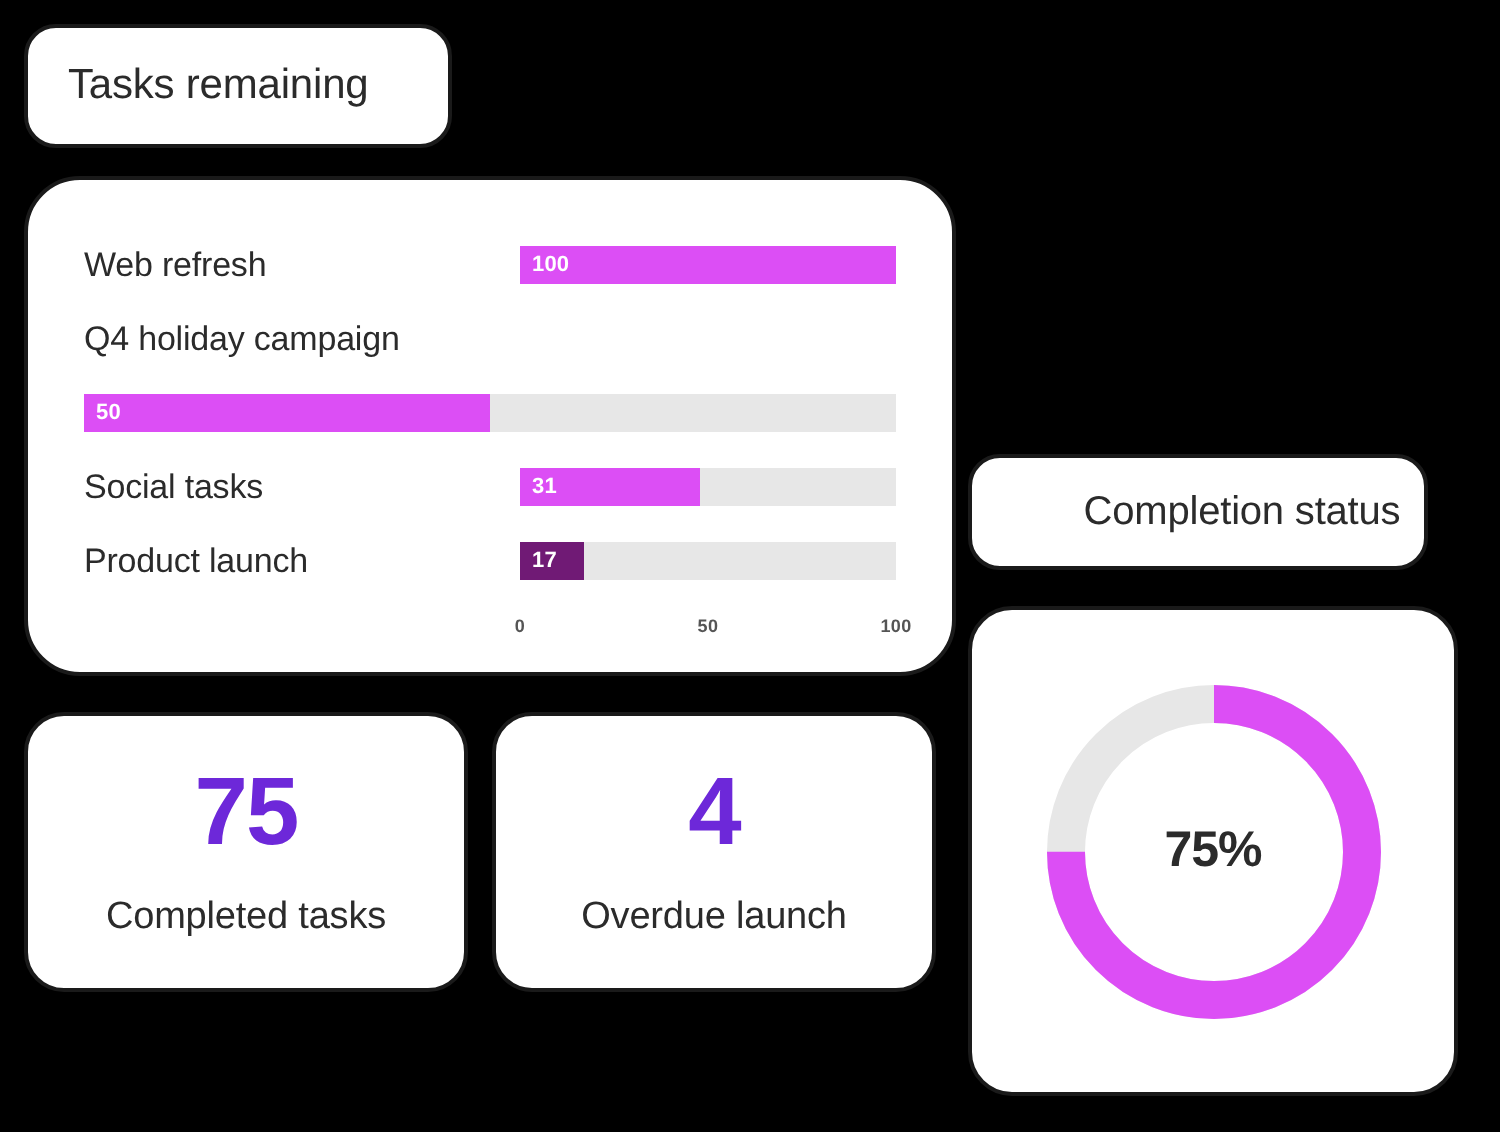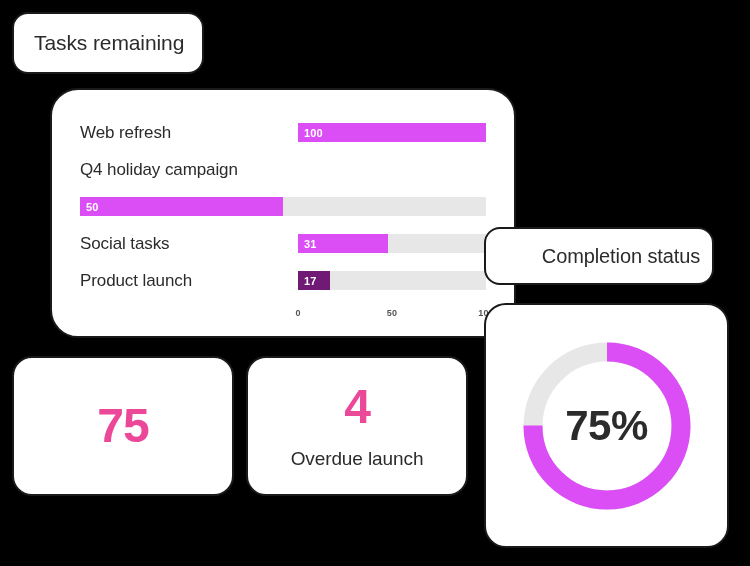--- a/index.html
+++ b/index.html
@@ -22,21 +22,21 @@
     position: absolute;
     background: #ffffff;
     border: 2px solid #1a1a1a;
     border-radius: 18px;
   }
 
   
   #tasks-remaining-title {
     left: 12px;
     top: 12px;
-    width: 192px;
+    width: 214px;
     height: 62px;
     border-radius: 16px;
     display: flex;
     align-items: center;
     padding-left: 20px;
   }
   #tasks-remaining-title .title-text {
     font-size: 21px;
     font-weight: 400;
     color: #2b2b2b;
@@ -44,21 +44,20 @@
     white-space: nowrap;
   }
 
   
   #bar-chart-card {
     left: 12px;
     top: 88px;
     width: 466px;
     height: 250px;
     border-radius: 28px;
-    margin-left: 38px;
   }
 
   .chart-inner {
     position: absolute;
     left: 0; top: 0; right: 0; bottom: 0;
     padding: 24px 28px 16px 28px;
   }
 
   .bar-rows {
     display: flex;
@@ -133,21 +132,21 @@
     flex-direction: column;
     align-items: center;
     justify-content: center;
   }
   #kpi-completed { left: 12px; }
   #kpi-overdue   { left: 246px; }
 
   .kpi-value {
     font-size: 48px;
     font-weight: 700;
-    color: #ec4899;
+    color: #6d28d9;
     line-height: 1;
     letter-spacing: -1px;
   }
   .kpi-label {
     margin-top: 17px;
     font-size: 19px;
     font-weight: 400;
     color: #2b2b2b;
     letter-spacing: -0.1px;
     white-space: nowrap;
@@ -196,21 +195,21 @@
     height: 182px;
   }
   .donut-center {
     position: absolute;
     left: 0; top: 0;
     width: 100%;
     height: 100%;
     display: flex;
     align-items: center;
     justify-content: center;
-    font-size: 42px;
+    font-size: 25px;
     font-weight: 700;
     color: #2b2b2b;
     letter-spacing: -0.5px;
   }
 </style>
 </head>
 <body>
 
 <div class="card" id="tasks-remaining-title">
   <span class="title-text">Tasks remaining</span>
@@ -257,20 +256,21 @@
     <div class="axis" id="bar-axis">
         <span class="axis-tick" style="left: 0%;">0</span>
         <span class="axis-tick" style="left: 50%;">50</span>
         <span class="axis-tick" style="left: 100%;">100</span>
       </div>
   </div>
 </div>
 
 <div class="card kpi-card" id="kpi-completed">
   <div class="kpi-value">75</div>
+  <div class="kpi-label">Completed tasks</div>
 </div>
 
 <div class="card kpi-card" id="kpi-overdue">
   <div class="kpi-value">4</div>
   <div class="kpi-label">Overdue launch</div>
 </div>
 
 <div class="card" id="completion-status-title">
   <span class="title-text">Completion status</span>
 </div>

